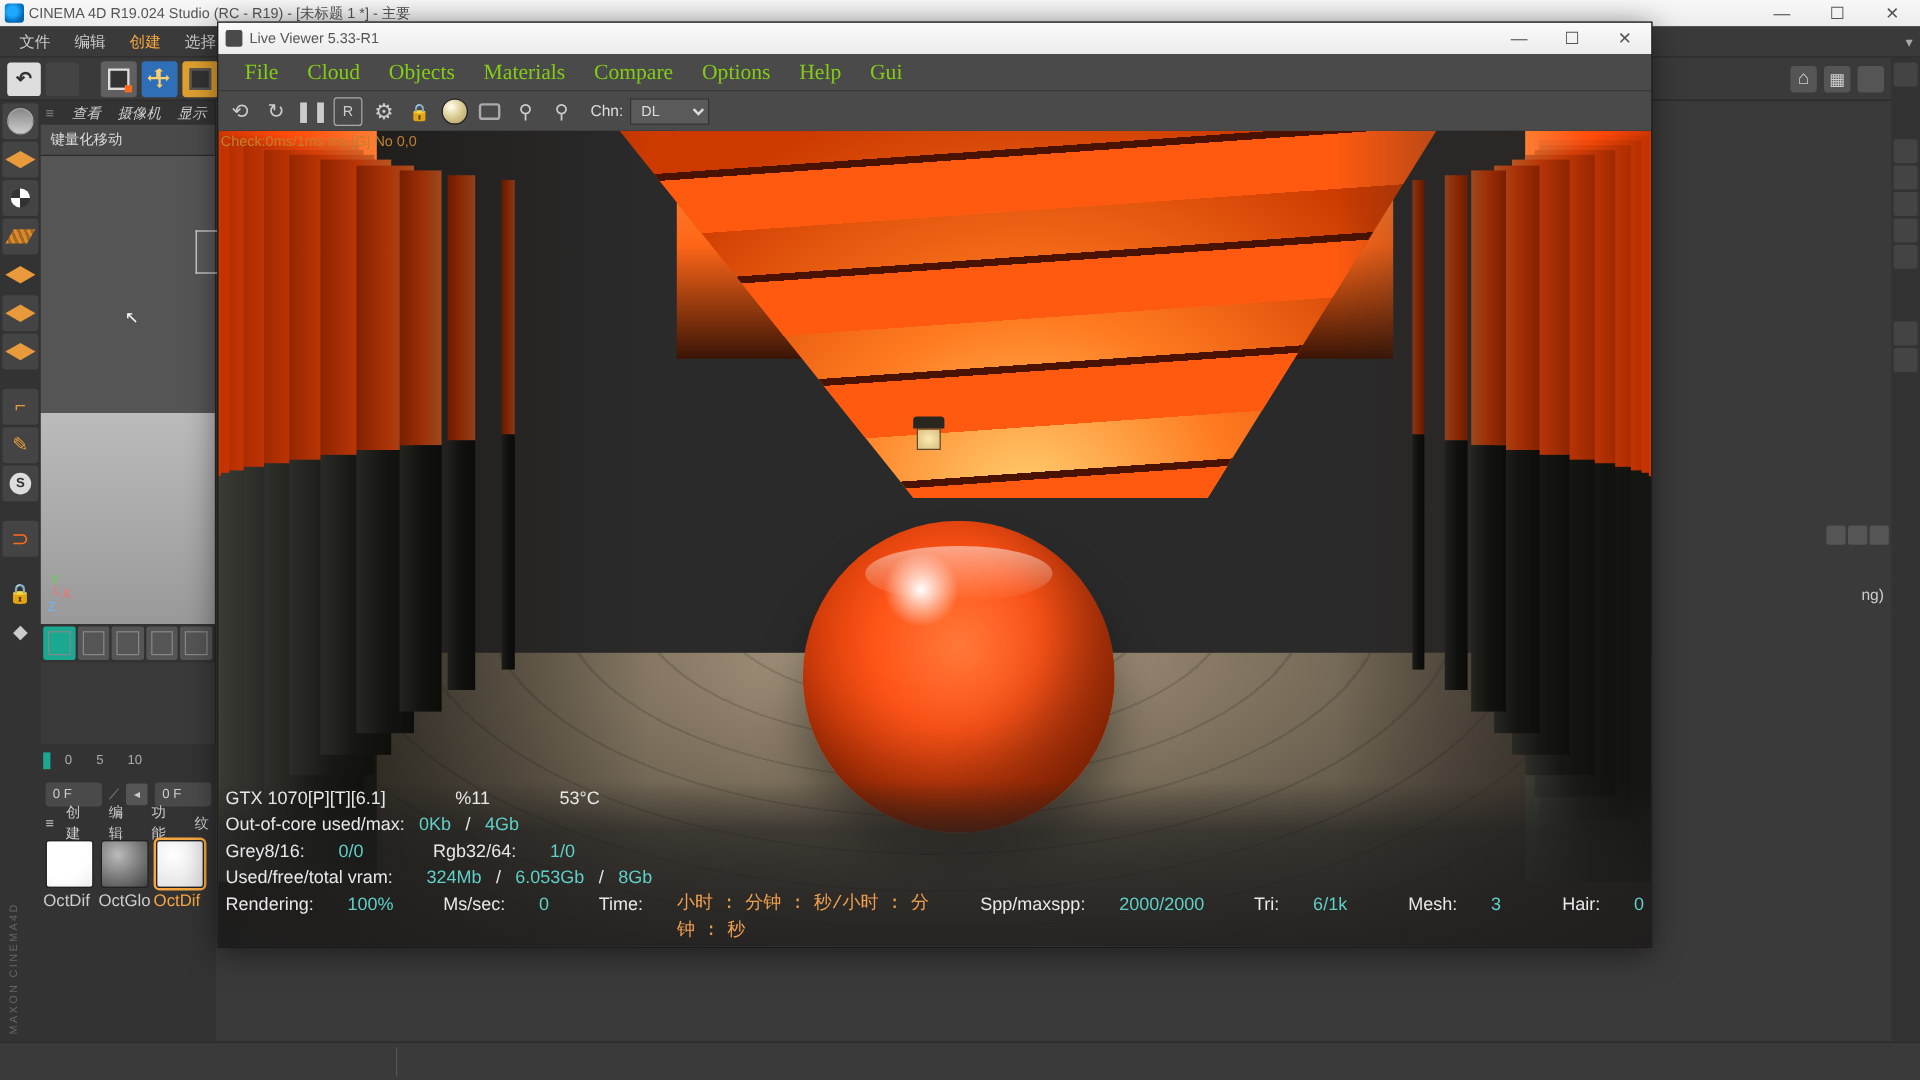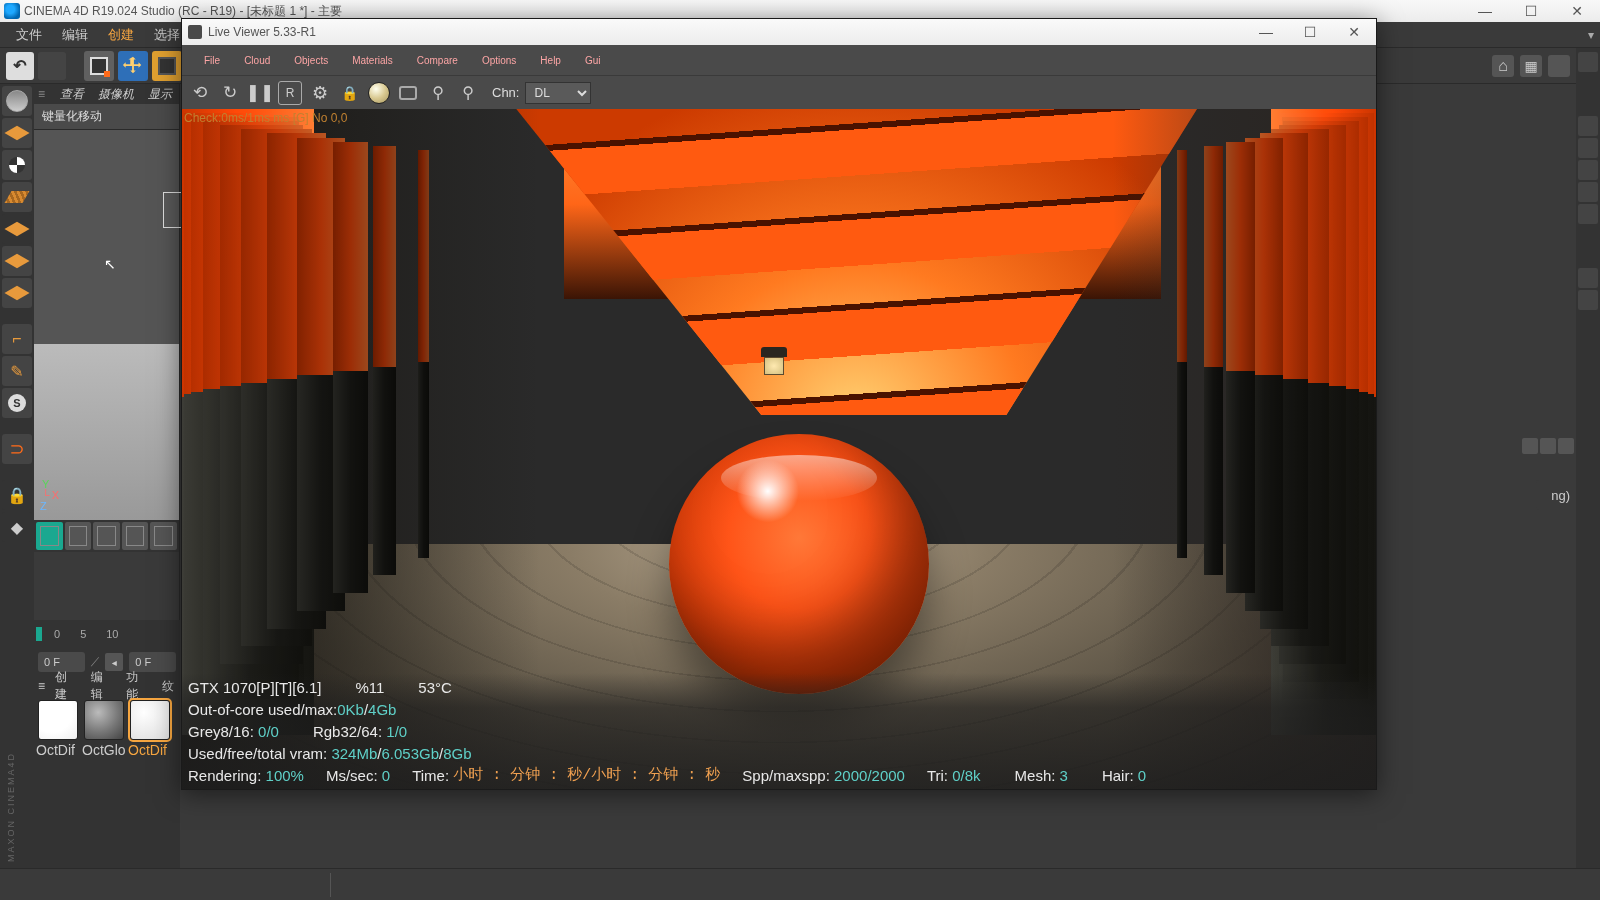--- a/index.html
+++ b/index.html
@@ -102,21 +102,21 @@
 #status .seg{ border-left:1px solid #555; height:24px; margin-left:300px; }
 #sidebrand{ position:absolute; left:6px; bottom:38px; writing-mode:vertical-rl; transform:rotate(180deg); font-size:9px; color:#666; letter-spacing:2px; }
 
 
 #liveviewer{ position:absolute; left:181px; top:18px; width:1196px; height:772px; background:#3a3a3a; box-shadow:0 4px 24px rgba(0,0,0,.5); border:1px solid #1a1a1a; display:flex; flex-direction:column; }
 #lv-titlebar{ height:26px; background:linear-gradient(#fafafa,#ececec); display:flex; align-items:center; padding-left:6px; color:#555; font-size:12px; }
 #lv-titlebar .ic{ width:14px;height:14px;background:#4a4a4a;border-radius:2px;margin-right:6px; }
 #lv-titlebar .sp{flex:1;}
 #lv-titlebar .wb{ width:44px; height:26px; display:flex; align-items:center; justify-content:center; color:#555; font-size:14px; }
 #lv-menubar{ height:30px; background:#4a4a4a; display:flex; align-items:center; padding-left:10px; gap:0; }
-#lv-menubar .lm{ padding:0 12px; color:#fca5a5; font-size:10px; }
+#lv-menubar .lm{ padding:0 12px; color:#84cc16; font-size:18px;font-family:Liberation Serif, serif; }
 #lv-menubar .sp{ flex:1; }
 #lv-menubar .fin{ color:#e0e0e0; font-size:14px; padding-right:300px; }
 #lv-toolbar{ height:34px; background:#4a4a4a; border-top:1px solid #3a3a3a; display:flex; align-items:center; padding-left:6px; gap:6px; }
 .lvt{ width:24px;height:24px; display:flex; align-items:center; justify-content:center; color:#ccc; font-size:17px; border-radius:3px; }
 .lvt.gear{font-size:18px;}
 .lvt.lock{font-size:14px;}
 .lvt.matball{ background:radial-gradient(circle at 35% 30%,#ffe 0%,#d8c890 50%,#a89860 100%); width:22px;height:22px;border-radius:50%; }
 .lvt.rect{ border:2px solid #aaa; width:18px;height:14px; }
 .lvt.pin{ font-size:16px; }
 #lv-toolbar .lbl{ color:#ddd; font-size:13px; margin-left:6px; }
@@ -158,21 +158,21 @@
 }
 .sphere::after{content:'';position:absolute;top:8%;left:20%;right:20%;height:18%;border-radius:50%;
   background:linear-gradient(rgba(255,255,255,.5),transparent);}
 #render .vgrad-l{position:absolute;left:0;top:0;bottom:0;width:30%;background:linear-gradient(90deg,#1a1814 0%,transparent 100%);}
 #render .vgrad-r{position:absolute;right:0;top:0;bottom:0;width:22%;background:linear-gradient(-90deg,#2a2420 0%,transparent 100%);}
 
 
 #stats{ position:absolute; left:0; bottom:0; right:0; font-size:15px; line-height:22px; color:#e8e8e8;
   background:linear-gradient(rgba(30,30,30,0) 0%,rgba(30,30,30,.6) 30%,rgba(30,30,30,.85) 100%);
   padding:4px 6px 2px; }
-#stats .row{ display:flex; gap:0; }
+#stats .row{ display:flex; gap:12px; }
 #stats .cy{ color:#5fd0c8; } 
 #stats .or{ color:#f0a050;font-family:Liberation Mono, monospace; } 
 #stats .lbl{ color:#e8e8e8; }
 #stats .gap{ display:inline-block; width:34px; }
 #stats .gap2{ display:inline-block; width:22px; }
 </style>
 </head>
 <body>
 
 <div id="c4d-titlebar">
@@ -504,21 +504,21 @@
         <span class="lbl">Ms/sec:</span>&nbsp;
         <span class="cy">0</span>
         <span class="gap2"></span>
         <span class="lbl">Time:</span>&nbsp;
         <span class="or">小时 : 分钟 : 秒/小时 : 分钟 : 秒</span>
         <span class="gap2"></span>
         <span class="lbl">Spp/maxspp:</span>&nbsp;
         <span class="cy">2000/2000</span>
         <span class="gap2"></span>
         <span class="lbl">Tri:</span>&nbsp;
-        <span class="cy">0/8k</span>
+        <span class="cy">6/1k</span>
         <span class="gap"></span>
         <span class="lbl">Mesh:</span>&nbsp;
         <span class="cy">3</span>
         <span class="gap"></span>
         <span class="lbl">Hair:</span>&nbsp;
         <span class="cy">0</span>
       </div>
     </div>
   </div>
 </div>

